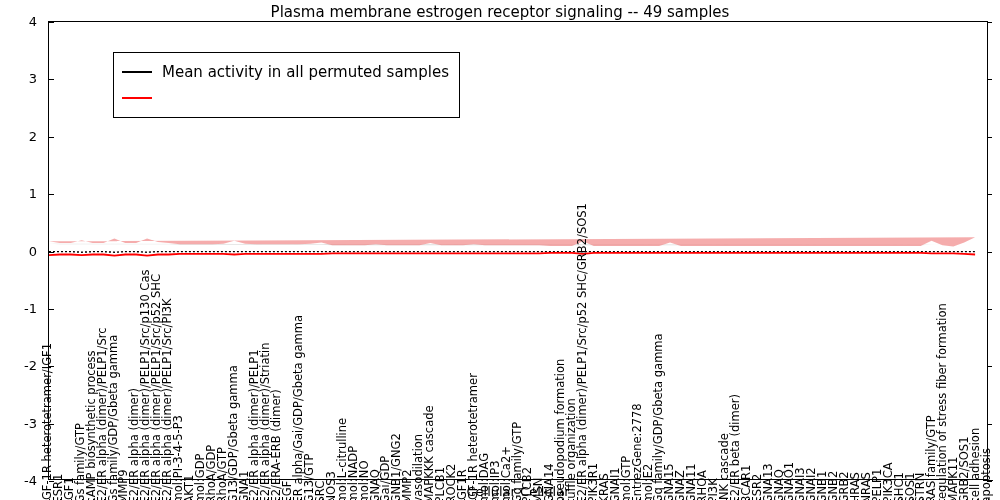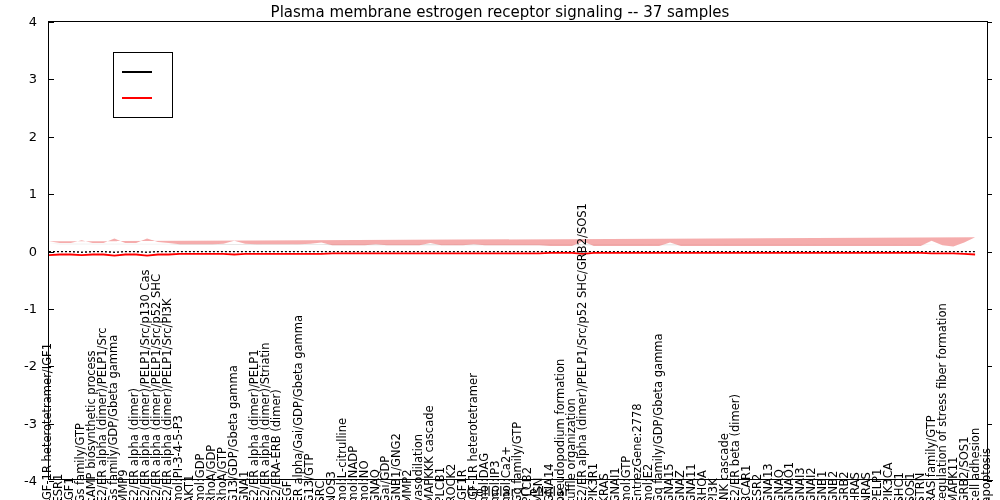--- a/index.html
+++ b/index.html
@@ -57,21 +57,21 @@
   .legend-row { display:flex; align-items:center; height:26px; }
   .legend-swatch { width:30px; height:0; border-top:2px solid #000; margin-right:10px; }
   .legend-swatch.red { border-top-color:#ff0000; }
   .legend-text { font-size:15px; color:#000; }
 </style>
 </head>
 <body>
 
 <div id="root">
 
-  <div id="plot-title">Plasma membrane estrogen receptor signaling -- 37 samples</div>
+  <div id="plot-title">Plasma membrane estrogen receptor signaling -- 49 samples</div>
 
   <div id="axes-frame">
     <svg id="plot-canvas" viewBox="0 0 940 459" preserveAspectRatio="none">
         <polygon points="0.00,222.61 10.92,223.19 21.84,223.19 32.76,223.19 43.67,223.19 54.59,223.19 65.51,223.19 76.43,223.19 87.35,223.19 98.27,223.19 109.19,223.19 120.10,223.19 131.02,223.76 141.94,223.76 152.86,223.76 163.78,223.76 174.70,223.76 185.62,223.76 196.53,223.76 207.45,223.76 218.37,223.76 229.29,223.76 240.21,223.76 251.13,223.76 262.05,223.76 272.97,223.76 283.88,224.34 294.80,224.34 305.72,224.34 316.64,224.34 327.56,224.34 338.48,224.34 349.40,224.34 360.31,224.34 371.23,224.34 382.15,224.34 393.07,224.34 403.99,224.34 414.91,224.34 425.83,224.34 436.74,224.34 447.66,224.34 458.58,224.34 469.50,224.34 480.42,224.34 491.34,224.34 502.26,224.34 513.17,224.34 524.09,224.34 535.01,224.34 545.93,224.34 556.85,224.34 567.77,224.34 578.69,224.34 589.60,224.34 600.52,224.34 611.44,224.34 622.36,224.34 633.28,224.34 644.20,224.34 655.12,224.34 666.03,224.34 676.95,224.34 687.87,224.34 698.79,224.34 709.71,224.34 720.63,224.34 731.55,224.34 742.47,224.34 753.38,224.34 764.30,224.34 775.22,224.34 786.14,224.34 797.06,224.34 807.98,224.34 818.90,224.34 829.81,224.34 840.73,224.34 851.65,224.34 862.57,224.34 873.49,224.34 884.41,223.76 895.33,223.76 906.24,223.76 917.16,223.76 928.08,223.76 939.00,NaN 939.00,NaN 928.08,237.53 917.16,237.53 906.24,237.53 895.33,237.53 884.41,237.53 873.49,236.96 862.57,236.96 851.65,236.96 840.73,236.96 829.81,236.96 818.90,236.96 807.98,236.96 797.06,236.96 786.14,236.96 775.22,236.96 764.30,236.96 753.38,236.96 742.47,236.96 731.55,236.96 720.63,236.96 709.71,236.96 698.79,236.96 687.87,236.96 676.95,236.96 666.03,236.96 655.12,236.96 644.20,236.96 633.28,236.96 622.36,236.96 611.44,236.96 600.52,236.96 589.60,236.96 578.69,236.96 567.77,236.96 556.85,236.96 545.93,236.96 535.01,236.96 524.09,236.96 513.17,236.96 502.26,236.96 491.34,236.96 480.42,236.96 469.50,236.96 458.58,236.96 447.66,236.96 436.74,236.96 425.83,236.96 414.91,236.96 403.99,236.96 393.07,236.96 382.15,236.96 371.23,236.96 360.31,236.96 349.40,236.96 338.48,236.96 327.56,236.96 316.64,236.96 305.72,236.96 294.80,236.96 283.88,236.96 272.97,237.53 262.05,237.53 251.13,237.53 240.21,237.53 229.29,237.53 218.37,237.53 207.45,237.53 196.53,237.53 185.62,237.53 174.70,237.53 163.78,237.53 152.86,237.53 141.94,237.53 131.02,237.53 120.10,238.11 109.19,238.11 98.27,239.25 87.35,238.11 76.43,238.11 65.51,239.25 54.59,238.11 43.67,238.11 32.76,239.25 21.84,238.11 10.92,238.11 0.00,238.68" fill="#c8c8c8" fill-opacity="0.55" stroke="none"></polygon>
         <polygon points="0.00,220.32 10.92,222.04 21.84,222.04 32.76,219.17 43.67,222.04 54.59,222.04 65.51,217.45 76.43,222.04 87.35,222.04 98.27,217.45 109.19,220.89 120.10,222.04 131.02,223.19 141.94,223.19 152.86,223.19 163.78,223.19 174.70,222.61 185.62,219.75 196.53,222.61 207.45,223.19 218.37,223.19 229.29,223.19 240.21,223.19 251.13,223.19 262.05,222.61 272.97,221.47 283.88,224.34 294.80,224.34 305.72,224.34 316.64,224.34 327.56,223.19 338.48,224.34 349.40,224.34 360.31,224.34 371.23,224.34 382.15,222.04 393.07,224.34 403.99,224.34 414.91,224.34 425.83,223.19 436.74,224.34 447.66,224.34 458.58,224.34 469.50,224.34 480.42,224.34 491.34,224.34 502.26,224.91 513.17,224.91 524.09,224.91 535.01,220.32 545.93,224.91 556.85,224.91 567.77,224.91 578.69,224.91 589.60,224.91 600.52,224.91 611.44,224.91 622.36,221.47 633.28,224.91 644.20,224.91 655.12,224.91 666.03,224.91 676.95,224.91 687.87,224.91 698.79,224.91 709.71,224.91 720.63,224.91 731.55,224.91 742.47,224.91 753.38,224.91 764.30,224.91 775.22,224.91 786.14,224.91 797.06,224.91 807.98,224.91 818.90,224.91 829.81,224.91 840.73,224.91 851.65,224.91 862.57,224.91 873.49,224.91 884.41,219.75 895.33,224.34 906.24,225.48 917.16,221.47 928.08,216.30 939.00,NaN 939.00,NaN 928.08,250.73 917.16,244.42 906.24,239.25 895.33,240.40 884.41,244.99 873.49,238.68 862.57,238.68 851.65,238.68 840.73,238.68 829.81,238.68 818.90,238.68 807.98,238.68 797.06,238.68 786.14,238.68 775.22,238.68 764.30,238.68 753.38,238.68 742.47,238.68 731.55,238.68 720.63,238.68 709.71,238.68 698.79,238.68 687.87,238.68 676.95,238.68 666.03,238.68 655.12,238.68 644.20,238.68 633.28,238.68 622.36,242.12 611.44,238.68 600.52,238.68 589.60,238.68 578.69,238.68 567.77,238.68 556.85,238.68 545.93,238.68 535.01,245.57 524.09,238.68 513.17,238.68 502.26,238.68 491.34,240.40 480.42,240.40 469.50,240.40 458.58,240.40 447.66,240.40 436.74,240.40 425.83,241.55 414.91,240.40 403.99,240.40 393.07,240.40 382.15,242.70 371.23,240.40 360.31,240.40 349.40,240.40 338.48,240.40 327.56,241.55 316.64,240.40 305.72,240.40 294.80,240.40 283.88,240.40 272.97,244.42 262.05,243.27 251.13,242.70 240.21,242.70 229.29,242.70 218.37,242.70 207.45,242.70 196.53,243.27 185.62,247.29 174.70,243.27 163.78,242.70 152.86,242.70 141.94,242.70 131.02,242.70 120.10,244.99 109.19,246.14 98.27,251.88 87.35,244.99 76.43,244.99 65.51,251.88 54.59,244.99 43.67,244.99 32.76,249.01 21.84,244.99 10.92,244.99 0.00,247.86" fill="#f08080" fill-opacity="0.65" stroke="none"></polygon>
         <polyline points="0.00,230.65 10.92,230.65 21.84,230.65 32.76,231.22 43.67,230.65 54.59,230.65 65.51,231.22 76.43,230.65 87.35,230.65 98.27,231.22 109.19,230.65 120.10,230.65 131.02,230.65 141.94,230.65 152.86,230.65 163.78,230.65 174.70,230.65 185.62,230.65 196.53,230.65 207.45,230.65 218.37,230.65 229.29,230.65 240.21,230.65 251.13,230.65 262.05,230.65 272.97,230.65 283.88,230.65 294.80,230.65 305.72,230.65 316.64,230.65 327.56,230.65 338.48,230.65 349.40,230.65 360.31,230.65 371.23,230.65 382.15,230.65 393.07,230.65 403.99,230.65 414.91,230.65 425.83,230.65 436.74,230.65 447.66,230.65 458.58,230.65 469.50,230.65 480.42,230.65 491.34,230.65 502.26,230.65 513.17,230.65 524.09,230.65 535.01,230.65 545.93,230.65 556.85,230.65 567.77,230.65 578.69,230.65 589.60,230.65 600.52,230.65 611.44,230.65 622.36,230.65 633.28,230.65 644.20,230.65 655.12,230.65 666.03,230.65 676.95,230.65 687.87,230.65 698.79,230.65 709.71,230.65 720.63,230.65 731.55,230.65 742.47,230.65 753.38,230.65 764.30,230.65 775.22,230.65 786.14,230.65 797.06,230.65 807.98,230.65 818.90,230.65 829.81,230.65 840.73,230.65 851.65,230.65 862.57,230.65 873.49,230.65 884.41,230.65 895.33,230.65 906.24,230.65 917.16,230.65 928.08,230.65 939.00,NaN" fill="none" stroke="#000000" stroke-width="1.4" vector-effect="non-scaling-stroke" stroke-dasharray="2,2"></polyline>
         <polyline points="0.00,234.09 10.92,233.52 21.84,233.52 32.76,234.09 43.67,233.52 54.59,233.52 65.51,234.66 76.43,233.52 87.35,233.52 98.27,234.66 109.19,233.52 120.10,233.52 131.02,232.94 141.94,232.94 152.86,232.94 163.78,232.94 174.70,232.94 185.62,233.52 196.53,232.94 207.45,232.94 218.37,232.94 229.29,232.94 240.21,232.94 251.13,232.94 262.05,232.94 272.97,232.94 283.88,232.37 294.80,232.37 305.72,232.37 316.64,232.37 327.56,232.37 338.48,232.37 349.40,232.37 360.31,232.37 371.23,232.37 382.15,232.37 393.07,232.37 403.99,232.37 414.91,232.37 425.83,232.37 436.74,232.37 447.66,232.37 458.58,232.37 469.50,232.37 480.42,232.37 491.34,232.37 502.26,231.80 513.17,231.80 524.09,231.80 535.01,232.94 545.93,231.80 556.85,231.80 567.77,231.80 578.69,231.80 589.60,231.80 600.52,231.80 611.44,231.80 622.36,231.80 633.28,231.80 644.20,231.80 655.12,231.80 666.03,231.80 676.95,231.80 687.87,231.80 698.79,231.80 709.71,231.80 720.63,231.80 731.55,231.80 742.47,231.80 753.38,231.80 764.30,231.80 775.22,231.80 786.14,231.80 797.06,231.80 807.98,231.80 818.90,231.80 829.81,231.80 840.73,231.80 851.65,231.80 862.57,231.80 873.49,231.80 884.41,232.37 895.33,232.37 906.24,232.37 917.16,232.94 928.08,233.52 939.00,NaN" fill="none" stroke="#ff0000" stroke-width="1.8" vector-effect="non-scaling-stroke"></polyline>
       </svg>
     <div id="y-ticks">
         <div class="ytick-label" style="top: 459px; right: 950px;">-4</div>
@@ -449,20 +449,21 @@
         </div>
         <div class="xtick-wrap" style="left: 939px;">
           <div class="xtick-mark" style="left: 0px; bottom: 0px;"></div>
           <div class="xtick-label">apoptosis</div>
         </div>
       </div>
 
     <div id="legend">
       <div class="legend-row">
         <span class="legend-swatch"></span>
+        <span class="legend-text">Mean activity in all permuted samples</span>
       </div>
       <div class="legend-row">
         <span class="legend-swatch red"></span>
       </div>
     </div>
   </div>
 
   <div id="x-axis-title">Cellular Cellular</div>
 </div>
 

